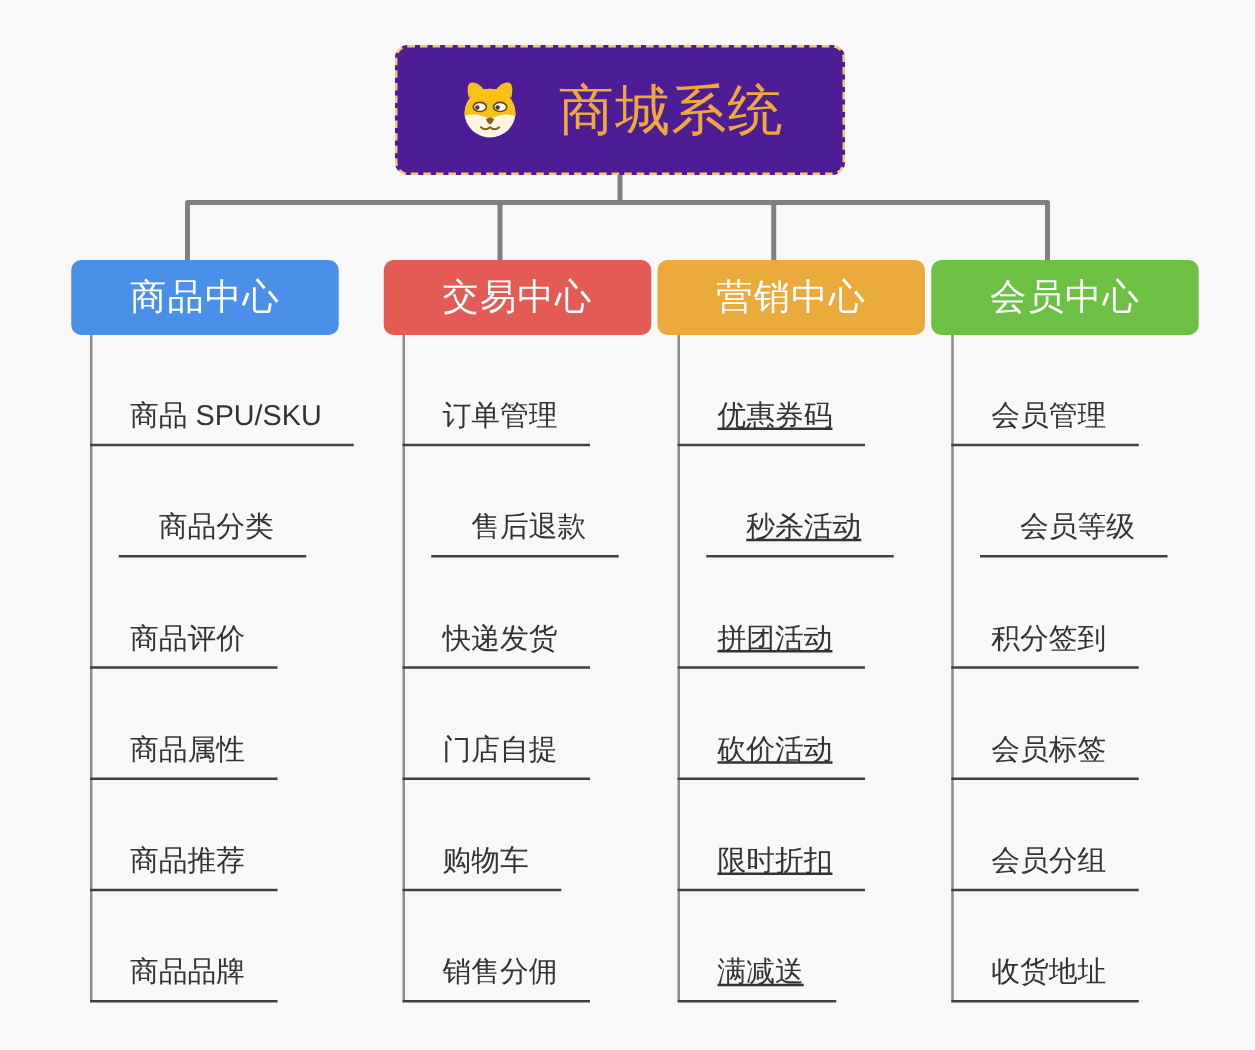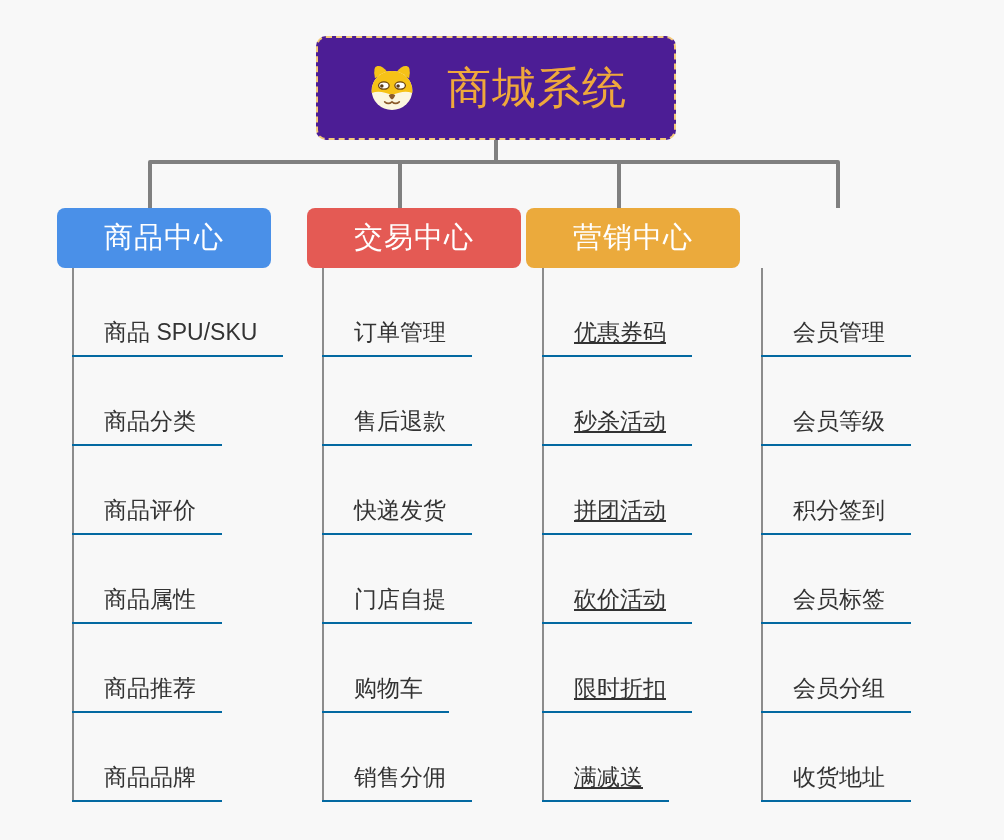--- a/index.html
+++ b/index.html
@@ -55,34 +55,34 @@
   }
   .branch-0 { left: 57px; }
   .branch-1 { left: 307px; }
   .branch-2 { left: 526px; }
   .branch-3 { left: 745px; }
   .leaf {
     position: absolute;
     box-sizing: border-box;
     height: 43px;
     padding: 0 26px 7px 32px;
-    border-bottom: 2px solid #0369a1;
+    border-bottom: 2px solid #404040;
     display: flex;
     align-items: flex-end;
     font-size: 23px;
     color: #333333;
     white-space: nowrap;
     cursor: pointer;
   }
   .col-0 { left: 72px; }
   .col-1 { left: 322px; }
   .col-2 { left: 542px; text-decoration: underline; }
   .col-3 { left: 761px; }
   .row-0 { top: 314px; }
-  .row-1 { top: 403px; }
+  .row-1 { top: 403px; margin-left: 23px; }
   .row-2 { top: 492px; }
   .row-3 { top: 581px; }
   .row-4 { top: 670px; }
   .row-5 { top: 759px; }
 </style>
 </head>
 <body>
 
 <div class="canvas">
 
@@ -115,20 +115,21 @@
       <path d="M28 41 Q32 38 36 41 Q34 46 32 46 Q30 46 28 41 Z" fill="#8a5a2b"></path>
 
       <path d="M23 49 Q27.5 53 32 49 Q36.5 53 41 49" stroke="#8a5a2b" stroke-width="2" fill="none" stroke-linecap="round"></path>
     </svg>
     <span class="root-title" style="color: rgb(239, 168, 59);">商城系统</span>
   </div>
 
   <div class="branch-node branch-0" style="background: rgb(74, 144, 232);">商品中心</div>
   <div class="branch-node branch-1" style="background: rgb(228, 90, 84);">交易中心</div>
   <div class="branch-node branch-2" style="background: rgb(235, 170, 60);">营销中心</div>
+  <div class="branch-node branch-3" style="background: rgb(108, 193, 68);">会员中心</div>
 
   <div class="leaf col-0 row-0">商品 SPU/SKU</div>
   <div class="leaf col-0 row-1">商品分类</div>
   <div class="leaf col-0 row-2">商品评价</div>
   <div class="leaf col-0 row-3">商品属性</div>
   <div class="leaf col-0 row-4">商品推荐</div>
   <div class="leaf col-0 row-5">商品品牌</div>
 
   <div class="leaf col-1 row-0">订单管理</div>
   <div class="leaf col-1 row-1">售后退款</div>

